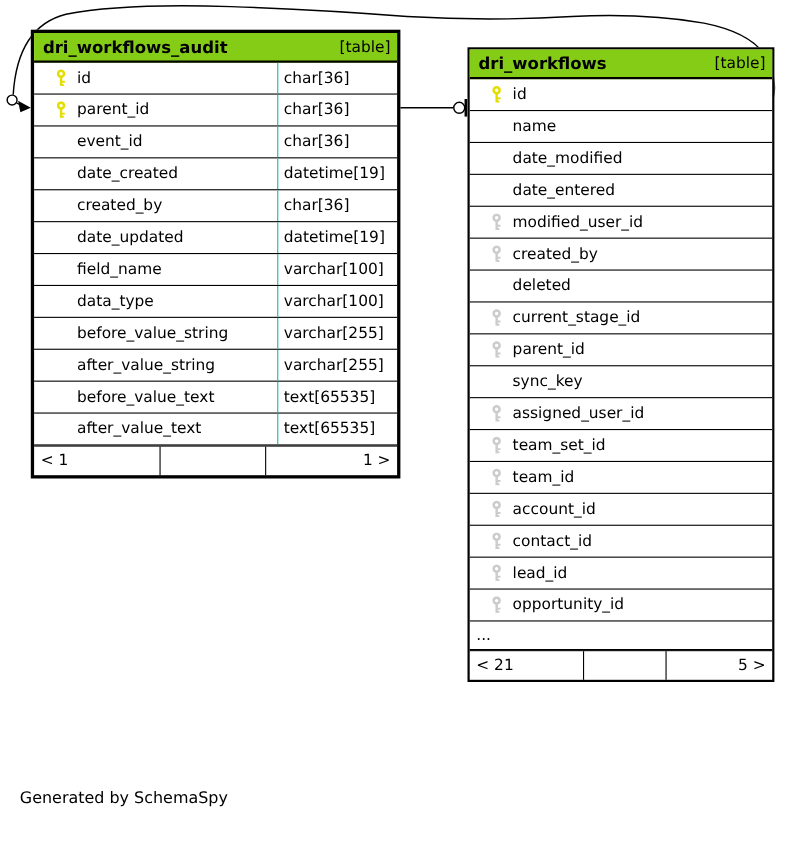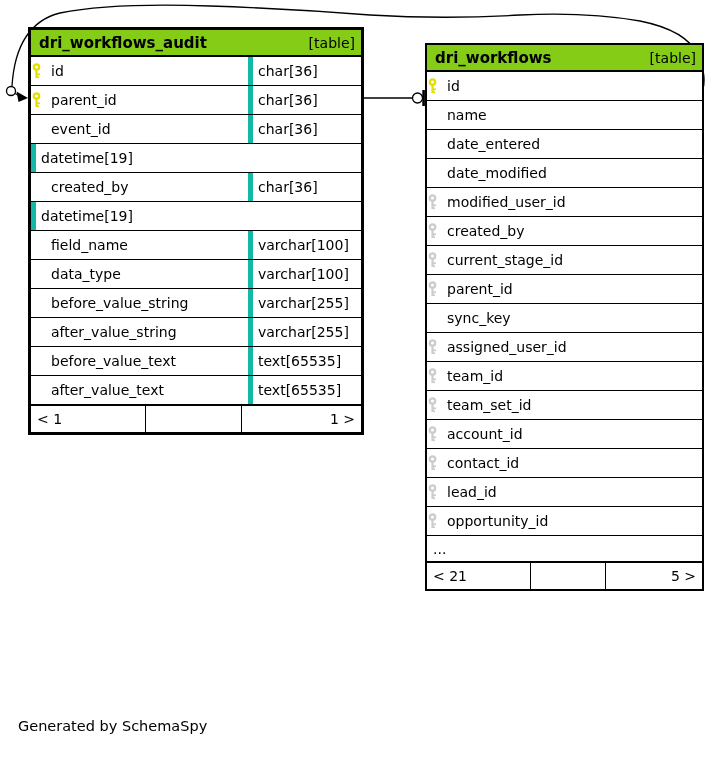--- a/index.html
+++ b/index.html
@@ -20,24 +20,24 @@
 
   .t-header {
     display:flex; justify-content:space-between; align-items:center;
     height:25px; background:#84cc16; border-bottom:2px solid #000;
     padding:0 6px 0 8px;
   }
   .t-title { font-weight:bold; font-size:15px; white-space:nowrap; }
   .t-badge { font-size:14px; white-space:nowrap;margin-left:48px; }
 
   .trow { display:flex; align-items:stretch; height:28px; border-bottom:1px solid #000; font-size:14px; }
-  .name-cell { flex:1 1 auto; display:flex; align-items:center; padding-left:1px; min-width:0; }
+  .name-cell { flex:1 1 auto; display:flex; align-items:center; padding-left:20px; min-width:0; }
   .key-slot { width:9px; height:16px; margin-right:10px; flex:0 0 9px; display:inline-flex; align-items:center; }
   .col-name { white-space:nowrap; }
-  .type-cell { flex:0 0 103px; width:103px; border-left:5px solid #14b8a6; display:flex; align-items:center; padding-left:5px; white-space:nowrap; }
+  .type-cell { flex:0 0 103px; width:103px; border-left:1px solid #14b8a6; display:flex; align-items:center; padding-left:5px; white-space:nowrap; }
 
   .ellipsis-row { display:flex; align-items:center; height:25px; border-bottom:1px solid #000; padding-left:6px; font-size:14px; }
 
   .t-footer { display:flex; align-items:stretch; height:26px; border-top:1px solid #000; font-size:14px; }
   .f-c { display:flex; align-items:center; }
   .f-left { padding-left:6px; }
   .f-mid { border-left:1px solid #000; border-right:1px solid #000; }
   .f-right { flex:1; justify-content:flex-end; padding-right:6px; }
   #tbl-0 .f-left { width:108px; } #tbl-0 .f-mid { width:95px; }
   #tbl-1 .f-left { width:97px; } #tbl-1 .f-mid { width:74px; }
@@ -103,30 +103,38 @@
         <div class="type-cell">char[36]</div>
       </div>
       <div class="trow">
         <div class="name-cell">
           <span class="key-slot"></span>
           <span class="col-name">event_id</span>
         </div>
         <div class="type-cell">char[36]</div>
       </div>
       <div class="trow">
+        <div class="name-cell">
+          <span class="key-slot"></span>
+          <span class="col-name">date_created</span>
+        </div>
         <div class="type-cell">datetime[19]</div>
       </div>
       <div class="trow">
         <div class="name-cell">
           <span class="key-slot"></span>
           <span class="col-name">created_by</span>
         </div>
         <div class="type-cell">char[36]</div>
       </div>
       <div class="trow">
+        <div class="name-cell">
+          <span class="key-slot"></span>
+          <span class="col-name">date_updated</span>
+        </div>
         <div class="type-cell">datetime[19]</div>
       </div>
       <div class="trow">
         <div class="name-cell">
           <span class="key-slot"></span>
           <span class="col-name">field_name</span>
         </div>
         <div class="type-cell">varchar[100]</div>
       </div>
       <div class="trow">
@@ -193,31 +201,31 @@
       </div>
       <div class="trow">
         <div class="name-cell">
           <span class="key-slot"></span>
           <span class="col-name">name</span>
         </div>
       </div>
       <div class="trow">
         <div class="name-cell">
           <span class="key-slot"></span>
+          <span class="col-name">date_modified</span>
+        </div>
+      </div>
+      <div class="trow">
+        <div class="name-cell">
+          <span class="key-slot"></span>
           <span class="col-name">date_entered</span>
         </div>
       </div>
       <div class="trow">
         <div class="name-cell">
-          <span class="key-slot"></span>
-          <span class="col-name">date_modified</span>
-        </div>
-      </div>
-      <div class="trow">
-        <div class="name-cell">
           <span class="key-slot">
             <svg width="9" height="16" viewBox="0 0 9 16">
               <circle cx="4.5" cy="4" r="2.7" fill="none" stroke="#cccccc" stroke-width="2.3"></circle>
               <line x1="4.5" y1="6.5" x2="4.5" y2="15" stroke="#cccccc" stroke-width="2.2"></line>
               <line x1="4.5" y1="11.3" x2="8" y2="11.3" stroke="#cccccc" stroke-width="1.8"></line>
               <line x1="4.5" y1="14.2" x2="7" y2="14.2" stroke="#cccccc" stroke-width="1.8"></line>
             </svg>
           </span>
           <span class="col-name">modified_user_id</span>
         </div>
@@ -230,20 +238,26 @@
               <line x1="4.5" y1="6.5" x2="4.5" y2="15" stroke="#cccccc" stroke-width="2.2"></line>
               <line x1="4.5" y1="11.3" x2="8" y2="11.3" stroke="#cccccc" stroke-width="1.8"></line>
               <line x1="4.5" y1="14.2" x2="7" y2="14.2" stroke="#cccccc" stroke-width="1.8"></line>
             </svg>
           </span>
           <span class="col-name">created_by</span>
         </div>
       </div>
       <div class="trow">
         <div class="name-cell">
+          <span class="key-slot"></span>
+          <span class="col-name">deleted</span>
+        </div>
+      </div>
+      <div class="trow">
+        <div class="name-cell">
           <span class="key-slot">
             <svg width="9" height="16" viewBox="0 0 9 16">
               <circle cx="4.5" cy="4" r="2.7" fill="none" stroke="#cccccc" stroke-width="2.3"></circle>
               <line x1="4.5" y1="6.5" x2="4.5" y2="15" stroke="#cccccc" stroke-width="2.2"></line>
               <line x1="4.5" y1="11.3" x2="8" y2="11.3" stroke="#cccccc" stroke-width="1.8"></line>
               <line x1="4.5" y1="14.2" x2="7" y2="14.2" stroke="#cccccc" stroke-width="1.8"></line>
             </svg>
           </span>
           <span class="col-name">current_stage_id</span>
         </div>
@@ -283,34 +297,34 @@
       <div class="trow">
         <div class="name-cell">
           <span class="key-slot">
             <svg width="9" height="16" viewBox="0 0 9 16">
               <circle cx="4.5" cy="4" r="2.7" fill="none" stroke="#cccccc" stroke-width="2.3"></circle>
               <line x1="4.5" y1="6.5" x2="4.5" y2="15" stroke="#cccccc" stroke-width="2.2"></line>
               <line x1="4.5" y1="11.3" x2="8" y2="11.3" stroke="#cccccc" stroke-width="1.8"></line>
               <line x1="4.5" y1="14.2" x2="7" y2="14.2" stroke="#cccccc" stroke-width="1.8"></line>
             </svg>
           </span>
+          <span class="col-name">team_set_id</span>
+        </div>
+      </div>
+      <div class="trow">
+        <div class="name-cell">
+          <span class="key-slot">
+            <svg width="9" height="16" viewBox="0 0 9 16">
+              <circle cx="4.5" cy="4" r="2.7" fill="none" stroke="#cccccc" stroke-width="2.3"></circle>
+              <line x1="4.5" y1="6.5" x2="4.5" y2="15" stroke="#cccccc" stroke-width="2.2"></line>
+              <line x1="4.5" y1="11.3" x2="8" y2="11.3" stroke="#cccccc" stroke-width="1.8"></line>
+              <line x1="4.5" y1="14.2" x2="7" y2="14.2" stroke="#cccccc" stroke-width="1.8"></line>
+            </svg>
+          </span>
           <span class="col-name">team_id</span>
-        </div>
-      </div>
-      <div class="trow">
-        <div class="name-cell">
-          <span class="key-slot">
-            <svg width="9" height="16" viewBox="0 0 9 16">
-              <circle cx="4.5" cy="4" r="2.7" fill="none" stroke="#cccccc" stroke-width="2.3"></circle>
-              <line x1="4.5" y1="6.5" x2="4.5" y2="15" stroke="#cccccc" stroke-width="2.2"></line>
-              <line x1="4.5" y1="11.3" x2="8" y2="11.3" stroke="#cccccc" stroke-width="1.8"></line>
-              <line x1="4.5" y1="14.2" x2="7" y2="14.2" stroke="#cccccc" stroke-width="1.8"></line>
-            </svg>
-          </span>
-          <span class="col-name">team_set_id</span>
         </div>
       </div>
       <div class="trow">
         <div class="name-cell">
           <span class="key-slot">
             <svg width="9" height="16" viewBox="0 0 9 16">
               <circle cx="4.5" cy="4" r="2.7" fill="none" stroke="#cccccc" stroke-width="2.3"></circle>
               <line x1="4.5" y1="6.5" x2="4.5" y2="15" stroke="#cccccc" stroke-width="2.2"></line>
               <line x1="4.5" y1="11.3" x2="8" y2="11.3" stroke="#cccccc" stroke-width="1.8"></line>
               <line x1="4.5" y1="14.2" x2="7" y2="14.2" stroke="#cccccc" stroke-width="1.8"></line>

